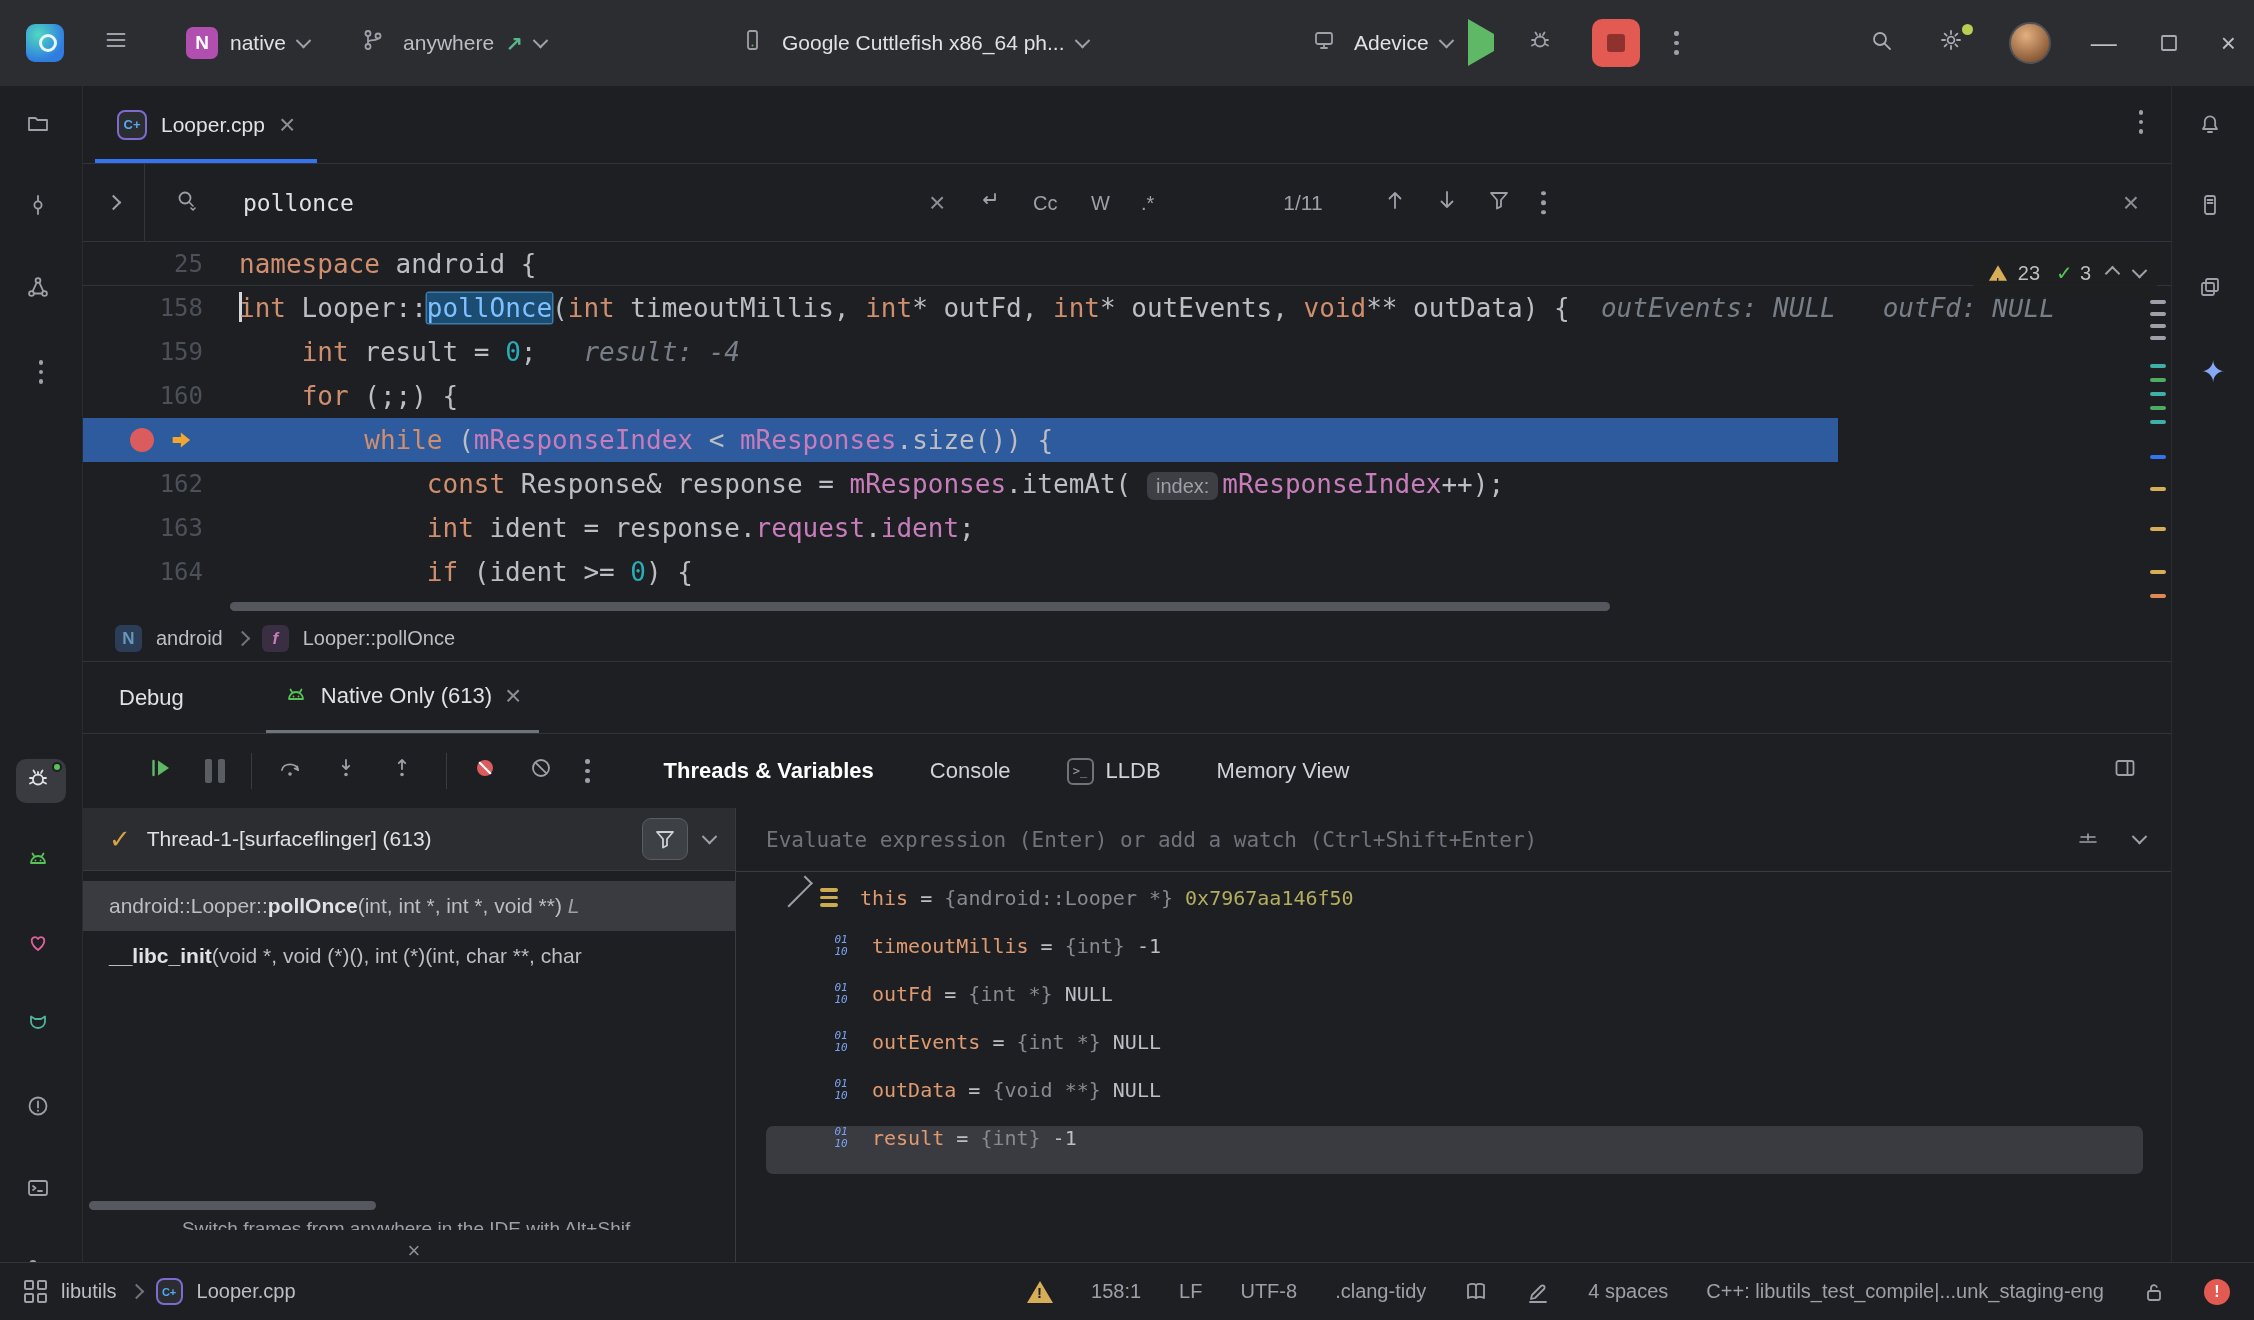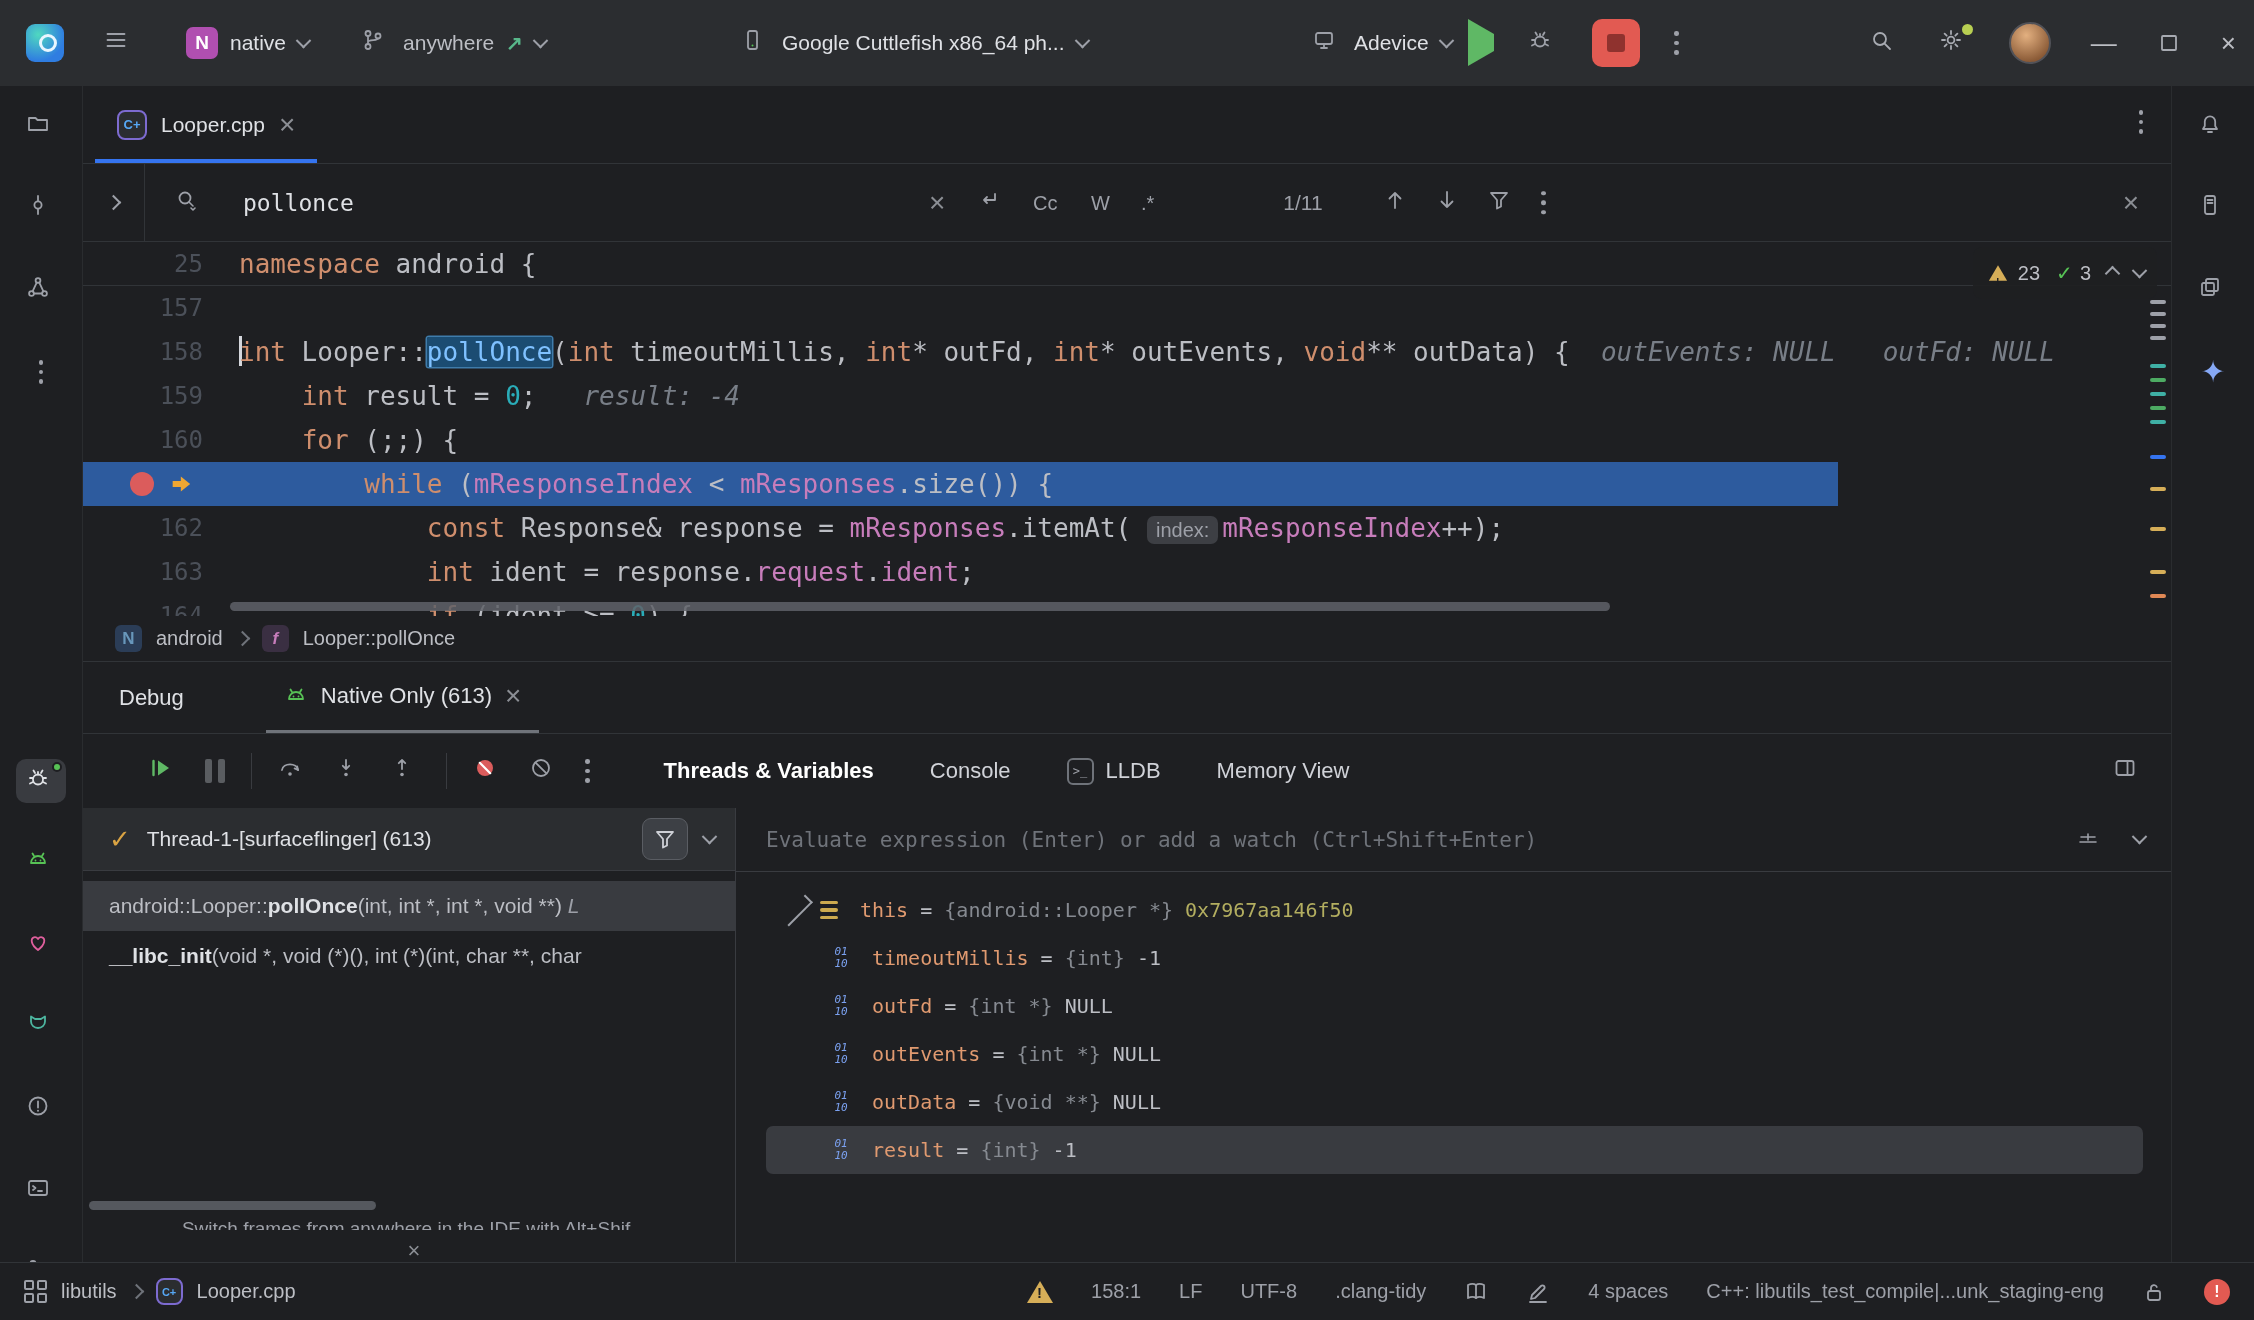--- a/index.html
+++ b/index.html
@@ -137,21 +137,21 @@
   .frame-row.selected { background:#393b40; }
   .thr-scroll { position:absolute; left:6px; bottom:52px; width:287px; height:9px; border-radius:5px; background:#55585e; }
   .thr-hint { height:44px; display:flex; align-items:center; padding:0 16px 0 26px; color:#9da0a8; font-size:19px; gap:10px;flex-direction:column; }
   .thr-hint .txt { flex:1; white-space:nowrap; overflow:hidden; }
 
   
   .vars { flex:1; display:flex; flex-direction:column; min-width:0; }
   .eval-row { height:64px; border-bottom:1px solid #393b40; display:flex; align-items:center; padding:0 26px 0 30px; gap:28px; }
   .eval-ph { font-family:"DejaVu Sans Mono",monospace; font-size:21px; color:#6f737a; flex:1; white-space:nowrap; overflow:hidden; }
   .vtree { padding-top:14px; }
-  .var-row { height:48px; display:flex; align-items:center; font-family:"DejaVu Sans Mono",monospace; font-size:20px; white-space:pre; padding-left:90px; position:relative; }
+  .var-row { height:48px; display:flex; align-items:flex-start; font-family:"DejaVu Sans Mono",monospace; font-size:20px; white-space:pre; padding-left:90px; position:relative; }
   .var-row.root { padding-left:44px; gap:0; }
   .var-row.root .exp { width:34px; color:#9da0a8; }
   .var-row.selected { background:#393b40; border-radius:7px; margin:0 28px 0 30px; padding-left:60px; }
   .var-ic { width:30px; margin-right:16px; flex:none; display:flex; flex-direction:column; align-items:center; justify-content:center; }
   .obj-ic i { width:18px; height:3.5px; background:#cdab4f; border-radius:2px; display:block; margin:2px 0; }
   .bin-ic { font-size:11px; line-height:12px; color:#7ba1f0; font-family:"DejaVu Sans Mono",monospace; }
   .vname { color:#e09a70; }
   .veq { color:#bcbec4; }
   .vtype { color:#868a91; margin-right:12px; }
   .vval { color:#bcbec4; }
@@ -419,21 +419,20 @@
     <div class="editor">
       <div class="row sticky">
         <span class="ln">25</span><span class="code"><span class="tk-kw">namespace</span><span class="tk-tx"> </span><span class="tk-tx">android</span><span class="tk-tx"> {</span></span>
         <div class="inspections">
           <span class="insp-warn"><span class="warn-tri" style="transform:scale(.7)"></span><span class="insp-num">23</span></span>
           <span class="insp-ok"><span>✓</span><span class="insp-num">3</span></span>
           <span class="chv u" style="color:#9da0a8"></span>
           <span class="chv" style="color:#9da0a8"></span>
         </div>
       </div>
-      <div class="row"><span class="ln">157</span><span class="code"></span></div>
       <div class="row"><span class="ln">158</span><span class="code"><span class="tk-cr"></span><span class="tk-kw">int</span><span class="tk-tx"> Looper::</span><span class="tk-mt">pollOnce</span><span class="tk-tx">(</span><span class="tk-kw">int</span><span class="tk-tx"> timeoutMillis, </span><span class="tk-kw">int</span><span class="tk-tx">* outFd, </span><span class="tk-kw">int</span><span class="tk-tx">* outEvents, </span><span class="tk-kw">void</span><span class="tk-tx">** outData) {</span><span class="tk-tx">  </span><span class="tk-dbg">outEvents: NULL</span><span class="tk-tx">   </span><span class="tk-dbg">outFd: NULL</span></span></div>
       <div class="row"><span class="ln">159</span><span class="code"><span class="tk-tx">    </span><span class="tk-kw">int</span><span class="tk-tx"> result = </span><span class="tk-nm">0</span><span class="tk-tx">;</span><span class="tk-tx">   </span><span class="tk-dbg">result: -4</span></span></div>
       <div class="row"><span class="ln">160</span><span class="code"><span class="tk-tx">    </span><span class="tk-kw">for</span><span class="tk-tx"> (;;) {</span></span></div>
       <div class="row exec">
         <span class="bp-dot"></span>
         <svg class="exec-arrow" width="30" height="28" viewBox="0 0 24 24">
             <path d="M4 9.5H11V5.5L19 12L11 18.5V14.5H4Z" fill="#f0a732"></path>
           </svg>
         <span class="ln"></span><span class="code"><span class="tk-tx">        </span><span class="tk-kw">while</span><span class="tk-tx"> (</span><span class="tk-fd">mResponseIndex</span><span class="tk-tx"> &lt; </span><span class="tk-fd">mResponses</span><span class="tk-tx">.size()) {</span></span>
       </div>

